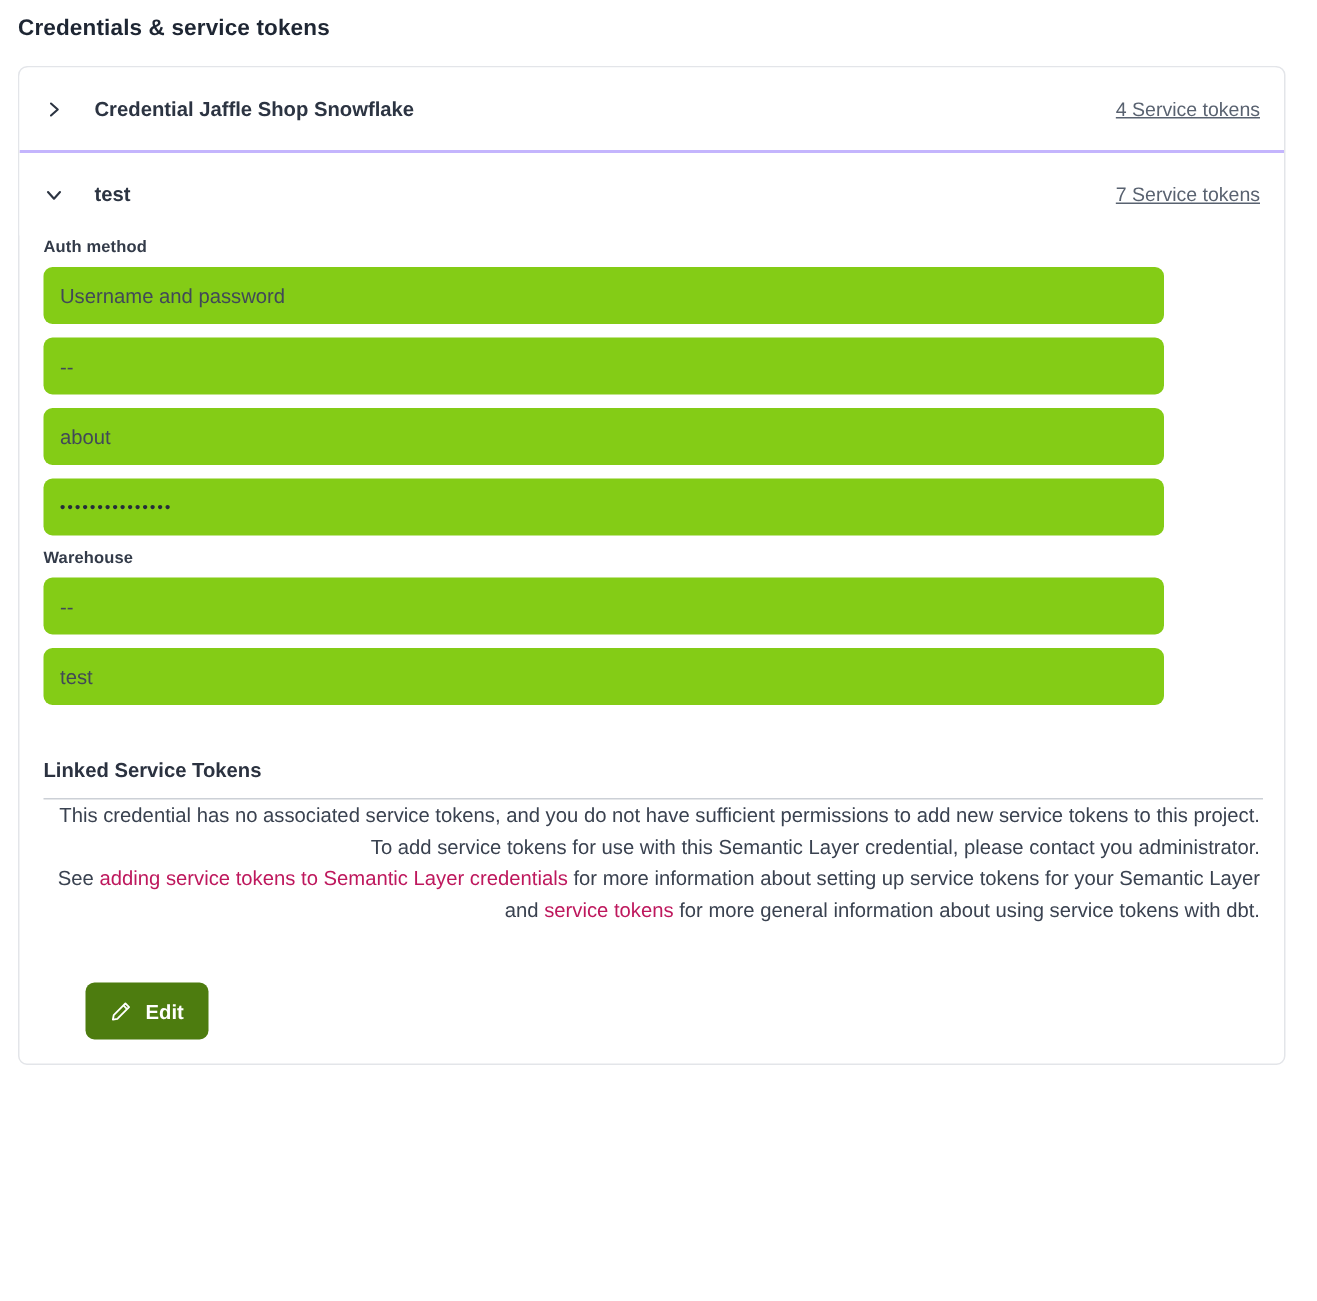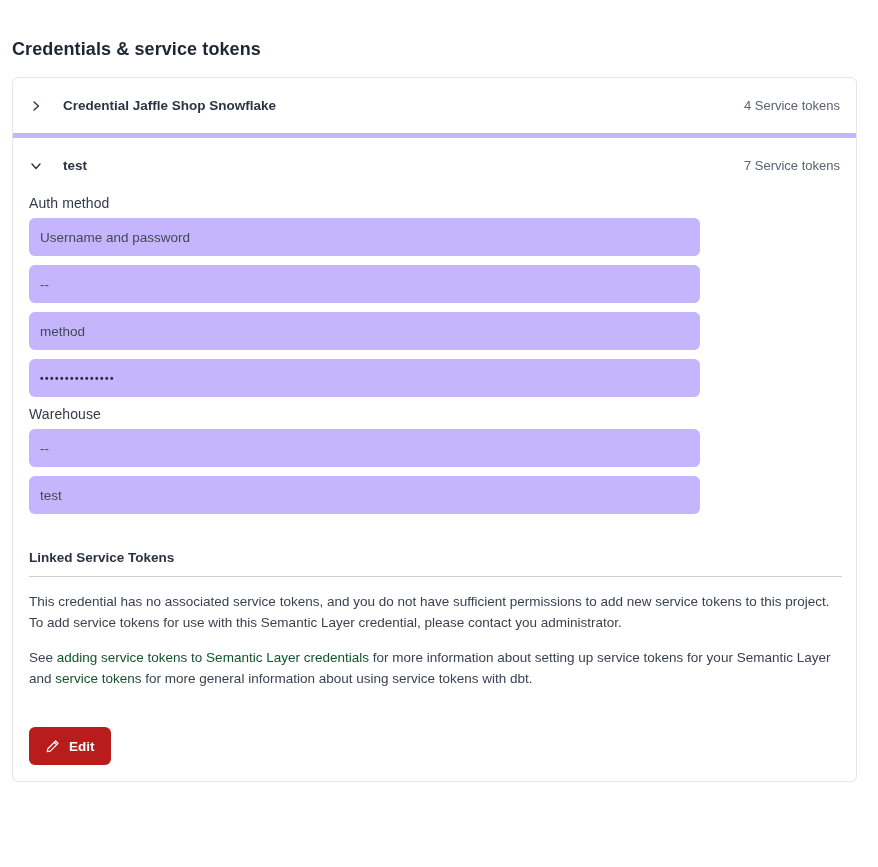--- a/index.html
+++ b/index.html
@@ -8,25 +8,24 @@
     background: #ffffff;
     font-family: "Liberation Sans", sans-serif;
     color: #3a4250;
   }
   .page {
     width: 878px;
     min-height: 867px;
     padding: 10px 12px 8px 12px;
   }
   .page-title {
-    font-size: 18px;
+    font-size: 15px;
     font-weight: 700;
     color: #1e2633;
     letter-spacing: 0.1px;
-    margin-top: 29px;
   }
   .page-desc {
     margin-top: 16px;
     font-size: 13.5px;
     line-height: 20px;
     color: #3a4250;
     max-width: 846px;
   }
   .card {
     margin-top: 17px;
@@ -35,57 +34,58 @@
     border: 1px solid #e3e5e9;
     border-radius: 6px;
   }
   .cred-header {
     display: flex;
     align-items: center;
     padding: 20px 16px;
     cursor: pointer;
     background: #ffffff;
   }
-  .cred-header.first { border-bottom: 5px solid #c4b5fd; border-radius: 6px 6px 0 0; }
+  .cred-header.first { border-bottom: 2px solid #c4b5fd; border-radius: 6px 6px 0 0; }
   .chev {
     width: 14px;
     height: 14px;
     margin-right: 20px;
     flex: 0 0 auto;
     display: inline-flex;
     align-items: center;
     justify-content: center;
   }
   .cred-name {
     font-size: 13.5px;
     font-weight: 700;
     color: #2c3442;
     flex: 1 1 auto;
   }
   .cred-tokens {
     font-size: 13px;
     color: #596270;
     flex: 0 0 auto;
+    text-decoration: underline;
   }
   .cred-body {
     padding: 2px 16px 16px 16px;
   }
   .field { margin-bottom: 9px; }
   .field-label {
     display: block;
-    font-size: 14px;
-    font-weight: 400;
+    font-size: 11px;
+    font-weight: 700;
     color: #333b49;
     margin-bottom: 7px;
     letter-spacing: 0.1px;
   }
   .field-box {
-    width: 671px;
+    width: 747px;
     height: 38px;
-    background: #c4b5fd;
+    background: #84cc16;
     border: none;
     border-radius: 6px;
     display: flex;
     align-items: center;
     padding: 0 11px;
     font-size: 13.5px;
     color: #414958;
   }
   .field-box.password {
     font-size: 10px;
@@ -100,46 +100,47 @@
     color: #2b3240;
   }
   .lst-divider {
     margin-top: 11px;
     border: none;
     border-top: 1px solid #ccd0d6;
     height: 0;
     width: 813px;
   }
   .lst-para {
-    margin-top: 14px;
     font-size: 13.5px;
     line-height: 21px;
     color: #3a4250;
     max-width: 813px;
+    text-align: right;
   }
   .lst-para a {
-    color: #14532d;
+    color: #be185d;
     text-decoration: none;
     cursor: pointer;
   }
   .edit-btn {
     margin-top: 38px;
     display: inline-flex;
     align-items: center;
     gap: 9px;
     height: 38px;
     padding: 0 16px;
-    background: #b91c1c;
+    background: #4d7c0f;
     border: none;
     border-radius: 6px;
     color: #ffffff;
     font-family: "Liberation Sans", sans-serif;
     font-size: 13.5px;
     font-weight: 700;
     cursor: pointer;
+    margin-left: 28px;
   }
   .icon-svg { display: block; }
 </style>
 </head>
 <body>
 
 <div class="page">
 
   <h1 class="page-title">Credentials &amp; service tokens</h1>
 
@@ -171,21 +172,21 @@
       <div class="field">
         <label class="field-label">Auth method</label>
         <div class="field-box">Username and password</div>
       </div>
 
       <div class="field">
         <div class="field-box">--</div>
       </div>
 
       <div class="field">
-        <div class="field-box">method</div>
+        <div class="field-box">about</div>
       </div>
 
       <div class="field">
         <div class="field-box password">•••••••••••••••</div>
       </div>
 
       <div class="field">
         <label class="field-label">Warehouse</label>
         <div class="field-box">--</div>
       </div>

